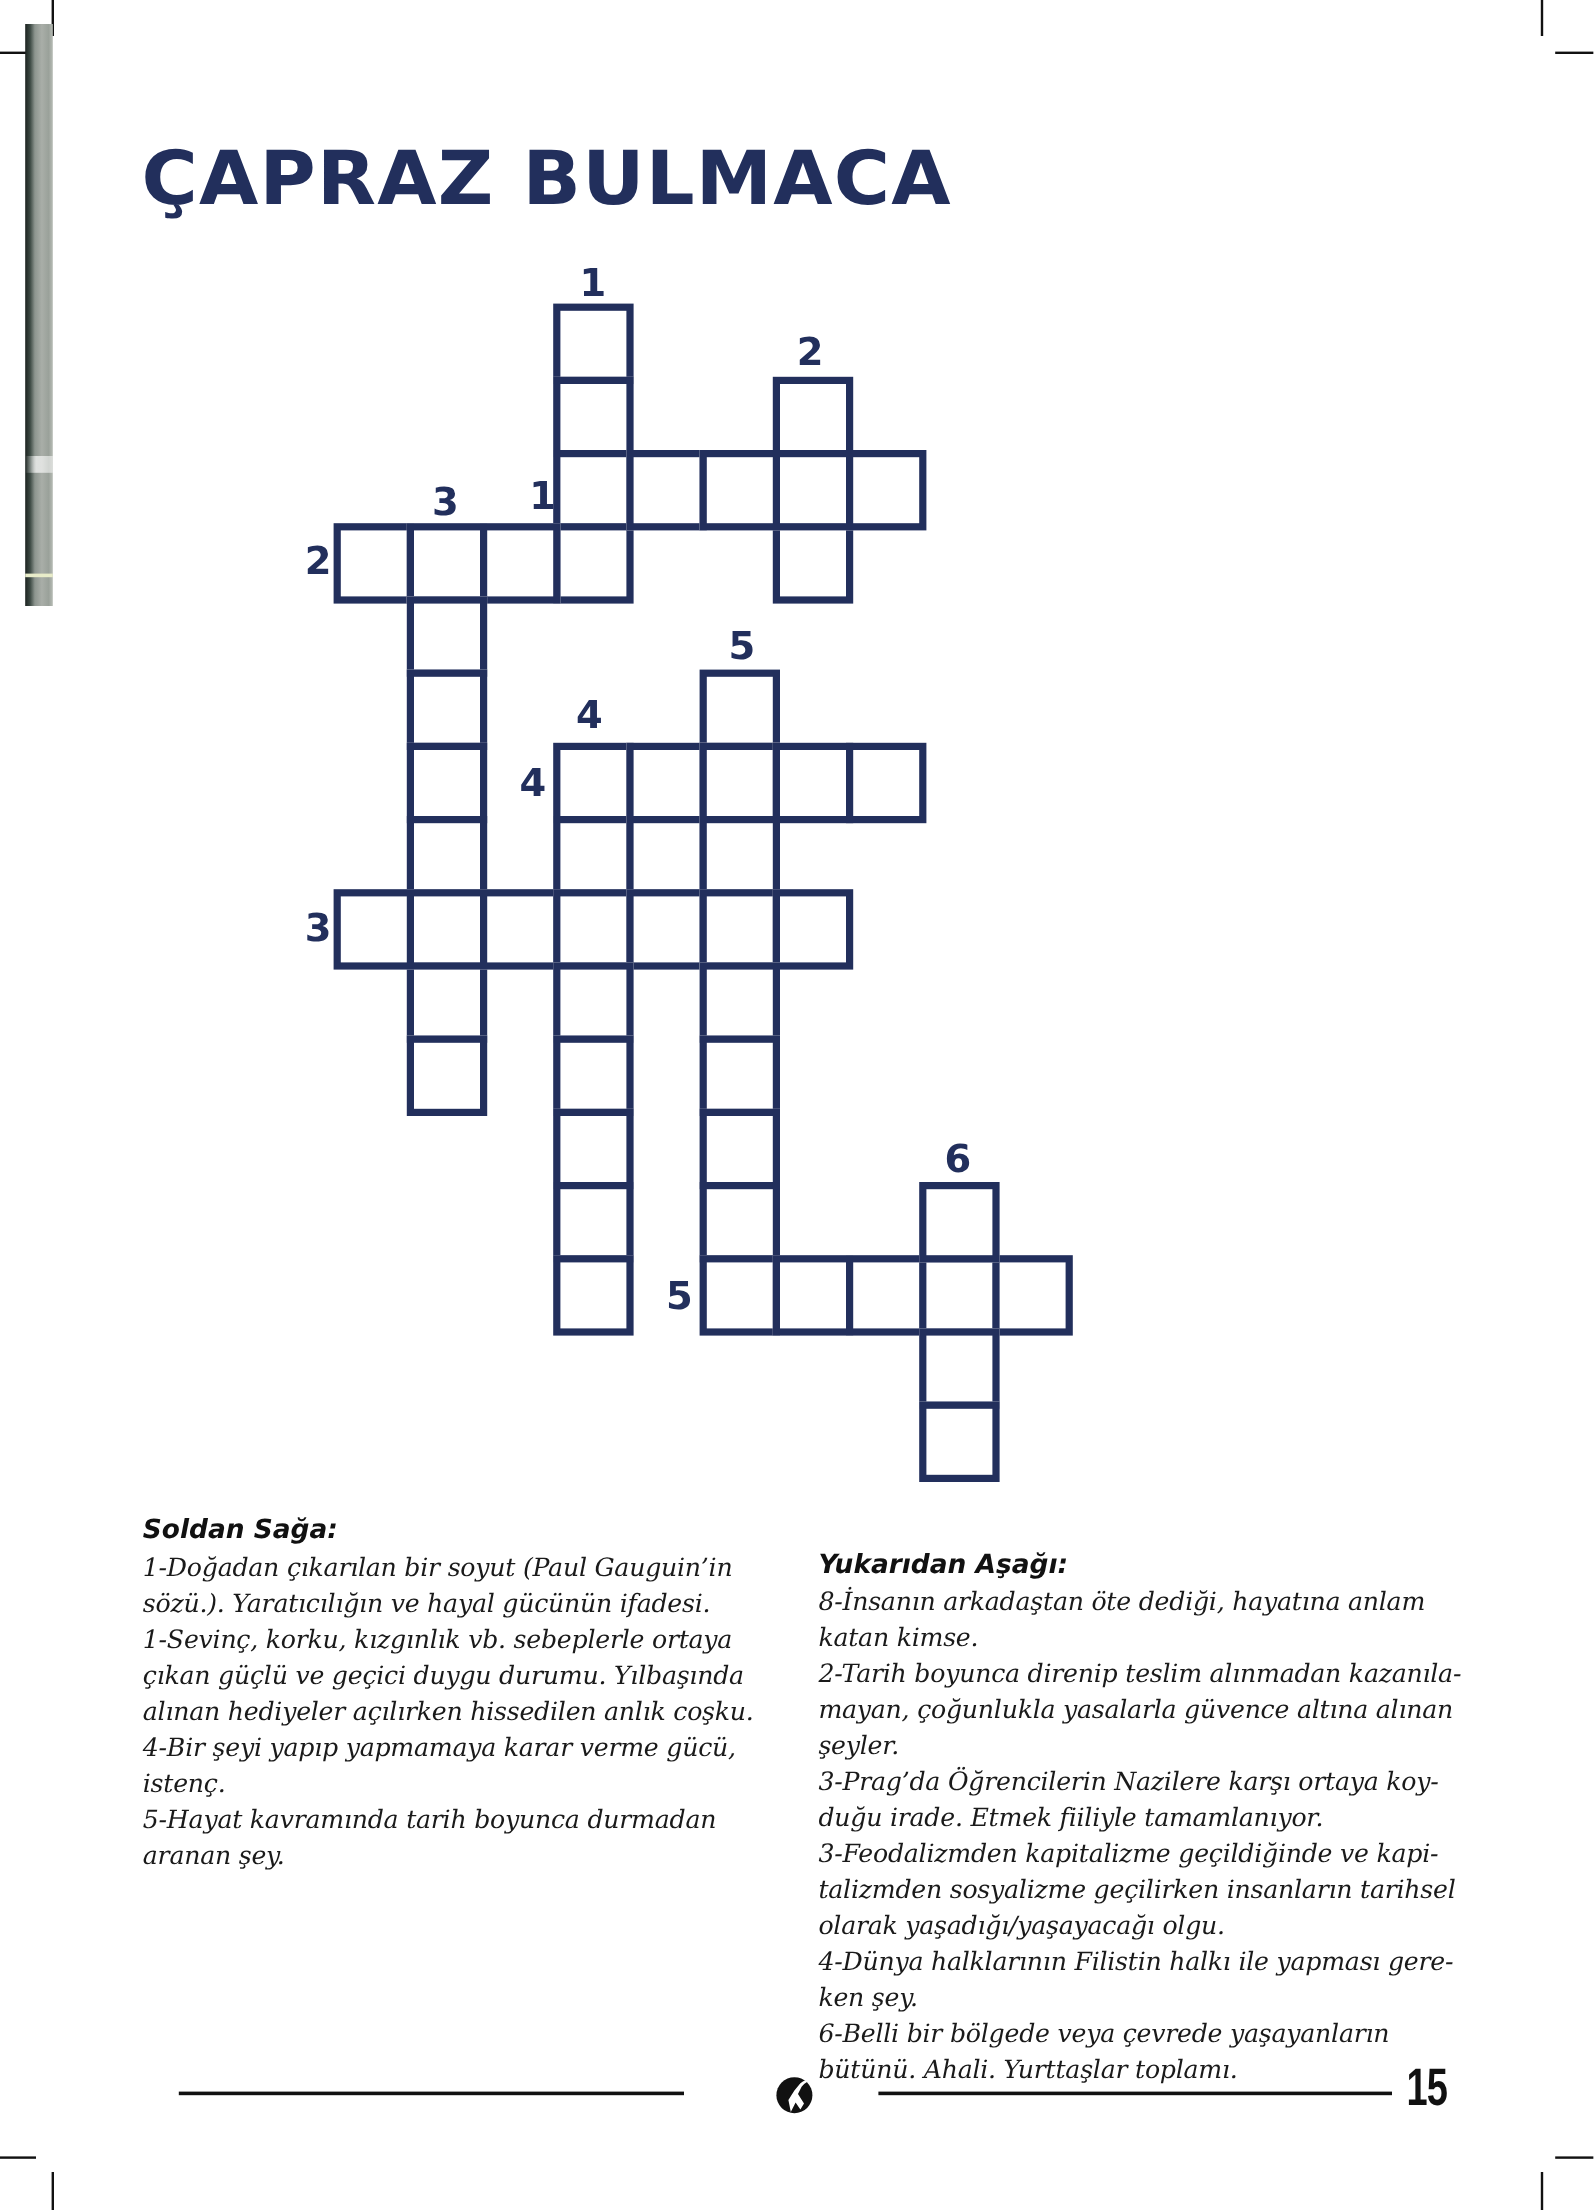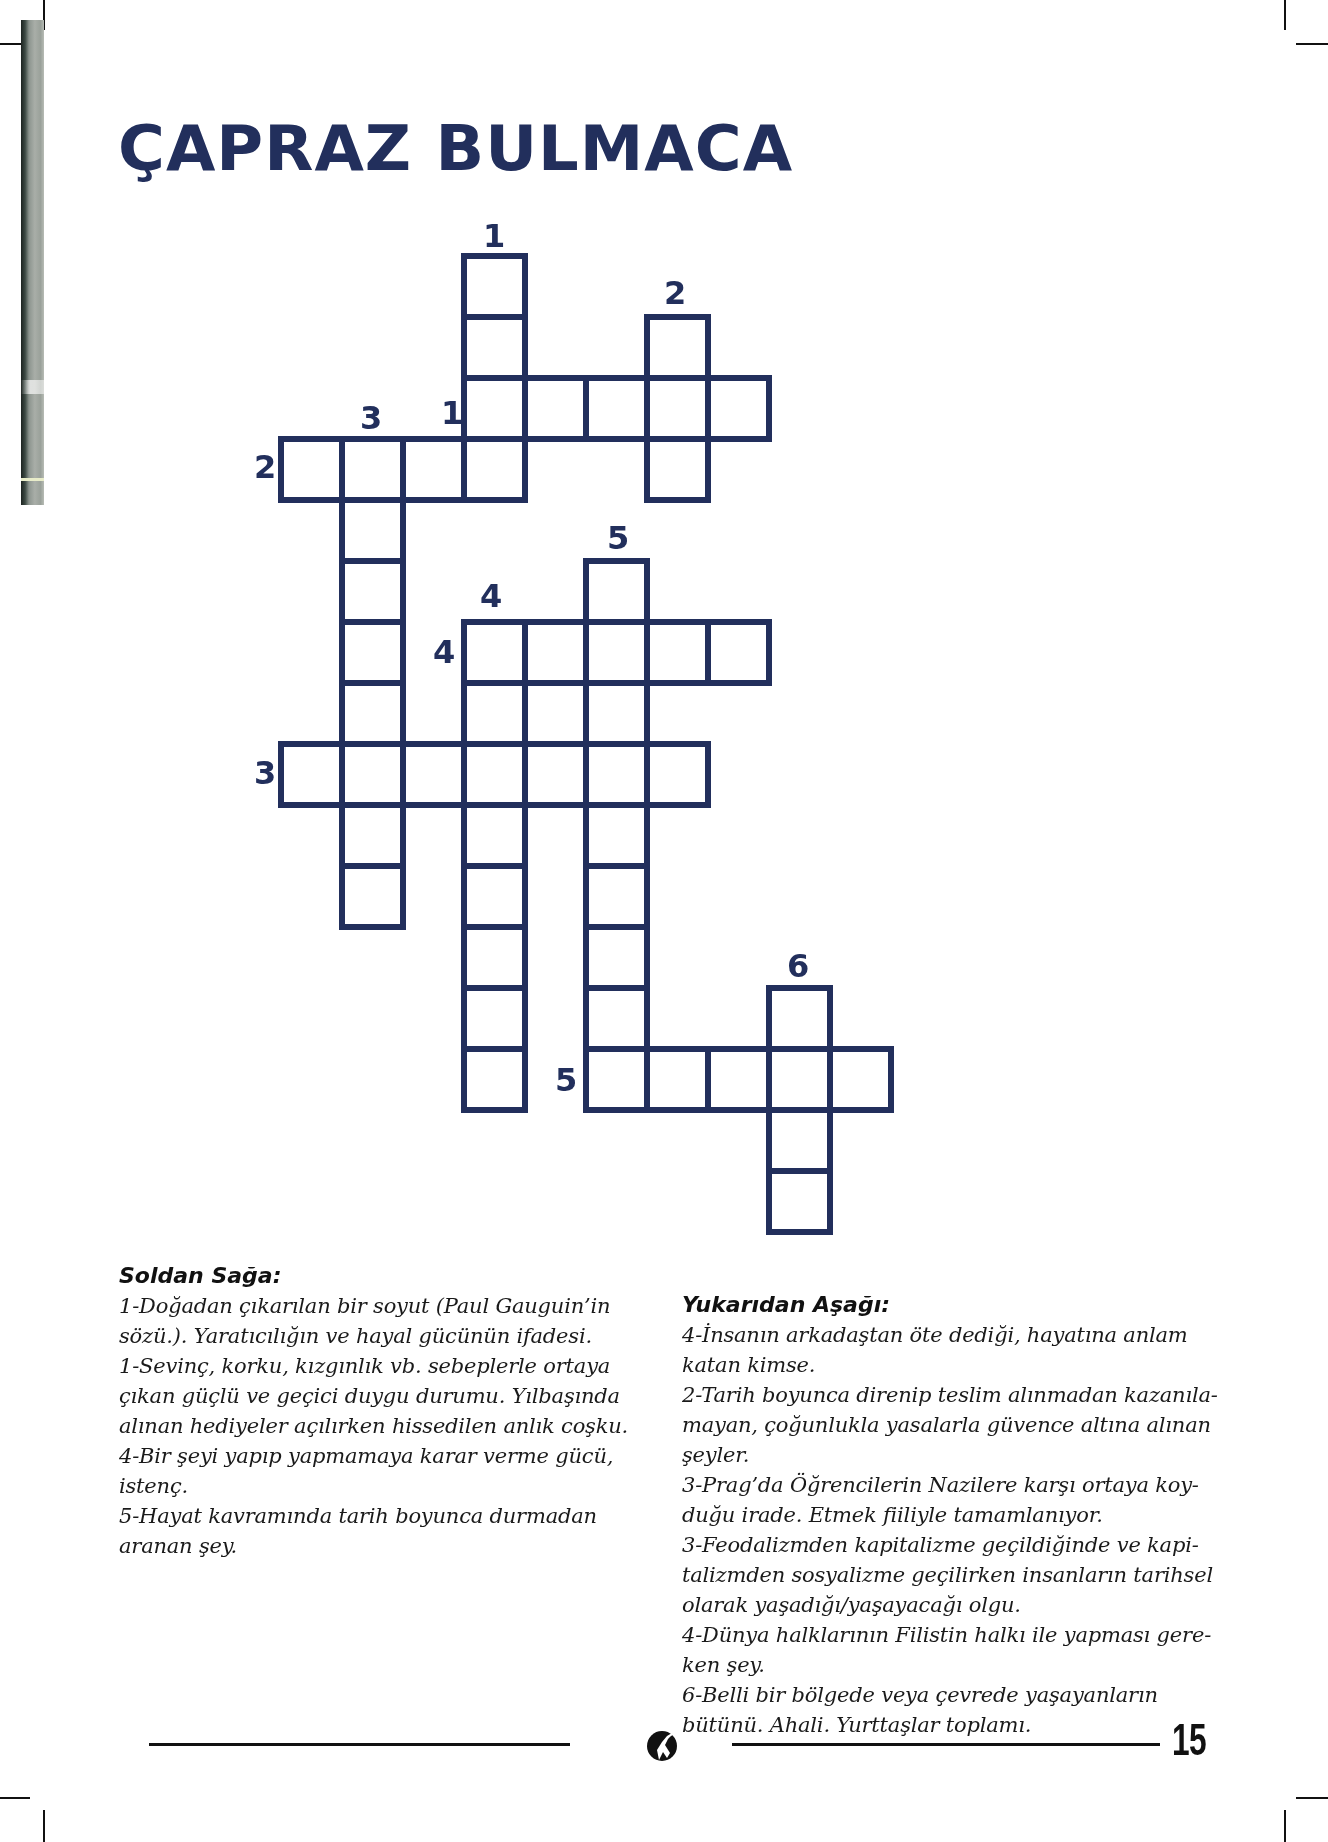--- a/index.html
+++ b/index.html
@@ -150,21 +150,21 @@
   <div class="clues left">
     <div class="clue-heading">Soldan Sağa:</div>
     <p class="clue">1-Doğadan çıkarılan bir soyut (Paul Gauguin’in sözü.). Yaratıcılığın ve hayal gücünün ifadesi.</p>
     <p class="clue">1-Sevinç, korku, kızgınlık vb. sebeplerle ortaya çıkan güçlü ve geçici duygu durumu. Yılbaşında alınan hediyeler açılırken hissedilen anlık coşku.</p>
     <p class="clue">4-Bir şeyi yapıp yapmamaya karar verme gücü, istenç.</p>
     <p class="clue">5-Hayat kavramında tarih boyunca durmadan aranan şey.</p>
   </div>
 
   <div class="clues right">
     <div class="clue-heading">Yukarıdan Aşağı:</div>
-    <p class="clue">4-İnsanın arkadaştan öte dediği, hayatına anlam katan kimse.</p>
+    <p class="clue">8-İnsanın arkadaştan öte dediği, hayatına anlam katan kimse.</p>
     <p class="clue">2-Tarih boyunca direnip teslim alınmadan kazanıla-mayan, çoğunlukla yasalarla güvence altına alınan şeyler.</p>
     <p class="clue">3-Prag’da Öğrencilerin Nazilere karşı ortaya koy-duğu irade. Etmek fiiliyle tamamlanıyor.</p>
     <p class="clue">3-Feodalizmden kapitalizme geçildiğinde ve kapi-talizmden sosyalizme geçilirken insanların tarihsel olarak yaşadığı/yaşayacağı olgu.</p>
     <p class="clue">4-Dünya halklarının Filistin halkı ile yapması gere-ken şey.</p>
     <p class="clue">6-Belli bir bölgede veya çevrede yaşayanların bütünü. Ahali. Yurttaşlar toplamı.</p>
   </div>
 
   <div class="footer-line" style="left:149px;width:421px;"></div>
   <div class="logo">
     <svg width="34" height="34" viewBox="0 0 34 34">

